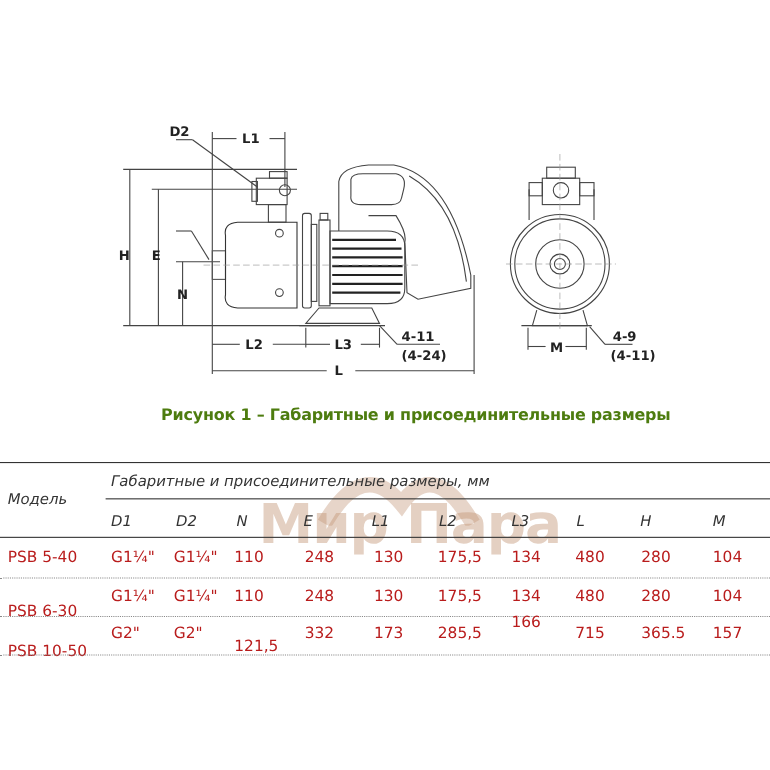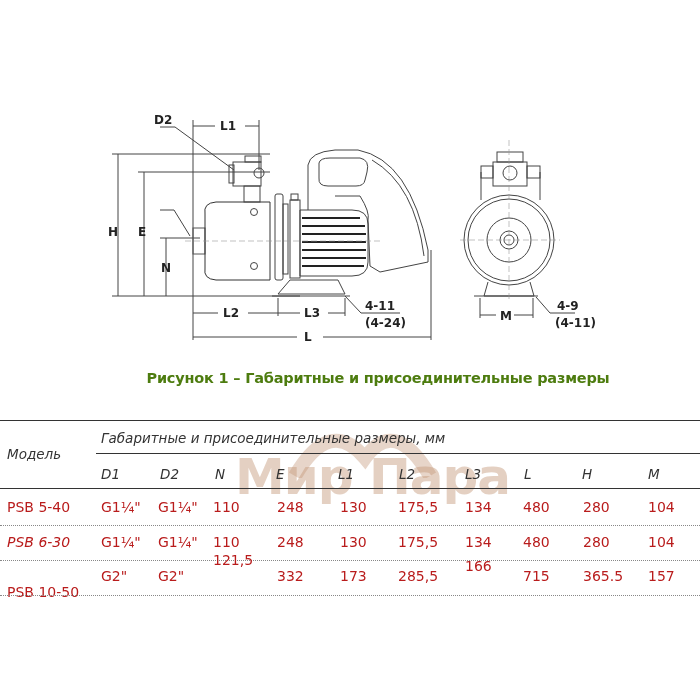--- a/index.html
+++ b/index.html
@@ -174,39 +174,39 @@
     <div class="cell" style="left:340px;top:79px;">130</div>
     <div class="cell" style="left:398px;top:79px;">175,5</div>
     <div class="cell" style="left:465px;top:79px;">134</div>
     <div class="cell" style="left:523px;top:79px;">480</div>
     <div class="cell" style="left:583px;top:79px;">280</div>
     <div class="cell" style="left:648px;top:79px;">104</div>
   </div>
   <div class="rule dotted" style="top:105px"></div>
 
   <div>
-    <div class="cell" style="left:7px;top:114px;font-style:italic;">PSB 6-30</div>
+    <div class="cell" style="left:7px;top:128px;">PSB 6-30</div>
     <div class="cell" style="left:101px;top:114px;">G1¼"</div>
     <div class="cell" style="left:158px;top:114px;">G1¼"</div>
     <div class="cell" style="left:213px;top:114px;">110</div>
     <div class="cell" style="left:277px;top:114px;">248</div>
     <div class="cell" style="left:340px;top:114px;">130</div>
     <div class="cell" style="left:398px;top:114px;">175,5</div>
     <div class="cell" style="left:465px;top:114px;">134</div>
     <div class="cell" style="left:523px;top:114px;">480</div>
     <div class="cell" style="left:583px;top:114px;">280</div>
     <div class="cell" style="left:648px;top:114px;">104</div>
   </div>
   <div class="rule dotted" style="top:140px"></div>
 
   <div>
     <div class="cell" style="left:7px;top:164px;">PSB 10-50</div>
     <div class="cell" style="left:101px;top:148px;">G2"</div>
     <div class="cell" style="left:158px;top:148px;">G2"</div>
-    <div class="cell" style="left:213px;top:132px;">121,5</div>
+    <div class="cell" style="left:213px;top:160px;">121,5</div>
     <div class="cell" style="left:277px;top:148px;">332</div>
     <div class="cell" style="left:340px;top:148px;">173</div>
     <div class="cell" style="left:398px;top:148px;">285,5</div>
     <div class="cell" style="left:465px;top:138px;">166</div>
     <div class="cell" style="left:523px;top:148px;">715</div>
     <div class="cell" style="left:583px;top:148px;text-align:center;">365.5</div>
     <div class="cell" style="left:648px;top:148px;">157</div>
   </div>
   <div class="rule dotted" style="top:175px"></div>
 </div>

